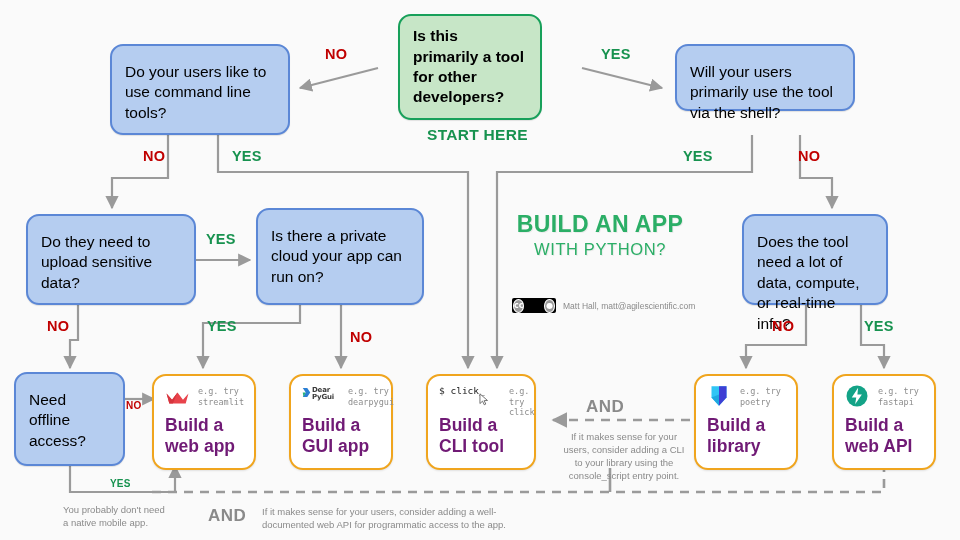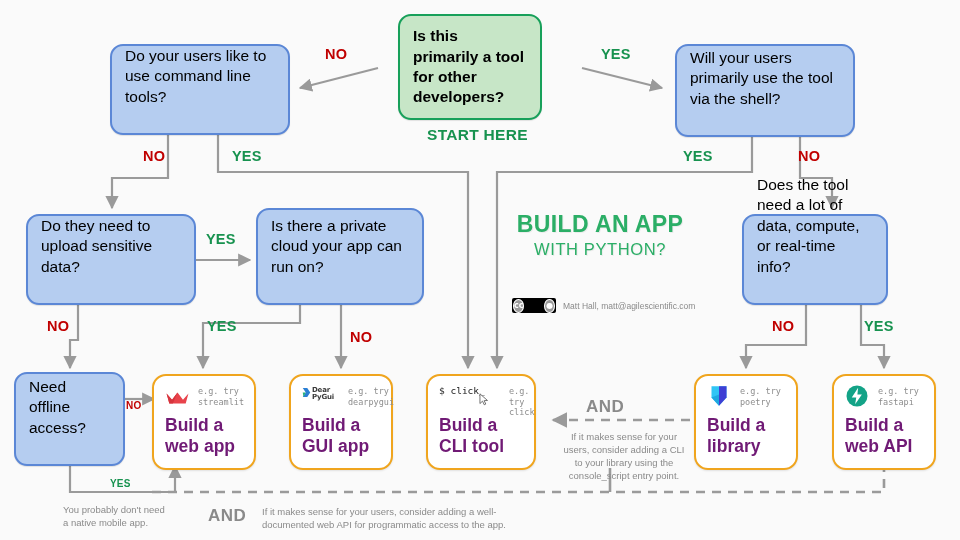--- a/index.html
+++ b/index.html
@@ -25,23 +25,23 @@
   
   .qbox {
     position: absolute;
     box-sizing: border-box;
     background: #b5cdf0;
     border: 2px solid #5b87d6;
     border-radius: 13px;
     color: #000;
     font-size: 15.5px;
     line-height: 1.32;
-    padding: 26px 13px;
+    padding: 16px 13px;
     display: flex;
-    align-items: flex-end;
+    align-items: flex-start;
     box-shadow: 0 1px 1px rgba(0,0,0,0.10);
   }
   
   .startbox {
     position: absolute;
     box-sizing: border-box;
     background: #c7e6c7;
     border: 2.5px solid #17a05a;
     border-radius: 13px;
     color: #000;
@@ -240,21 +240,21 @@
 
   <div class="startbox" style="left:398px; top:14px; width:144px; height:106px;">
     <span>Is this primarily a tool for other developers?</span>
   </div>
   <div class="starthere" style="left:427px; top:126px;">START HERE</div>
 
   <div class="qbox" style="left:110px; top:44px; width:180px; height:91px;">
     <span>Do your users like to use command line tools?</span>
   </div>
 
-  <div class="qbox" style="left:675px; top:44px; width:180px; height:93px;">
+  <div class="qbox" style="left:675px; top:44px; width:180px; height:67px;">
     <span>Will your users primarily use the tool via the shell?</span>
   </div>
 
   <div class="qbox" style="left:26px; top:214px; width:170px; height:91px;">
     <span>Do they need to upload sensitive data?</span>
   </div>
 
   <div class="qbox" style="left:256px; top:208px; width:168px; height:97px;">
     <span>Is there a private cloud your app can run on?</span>
   </div>

